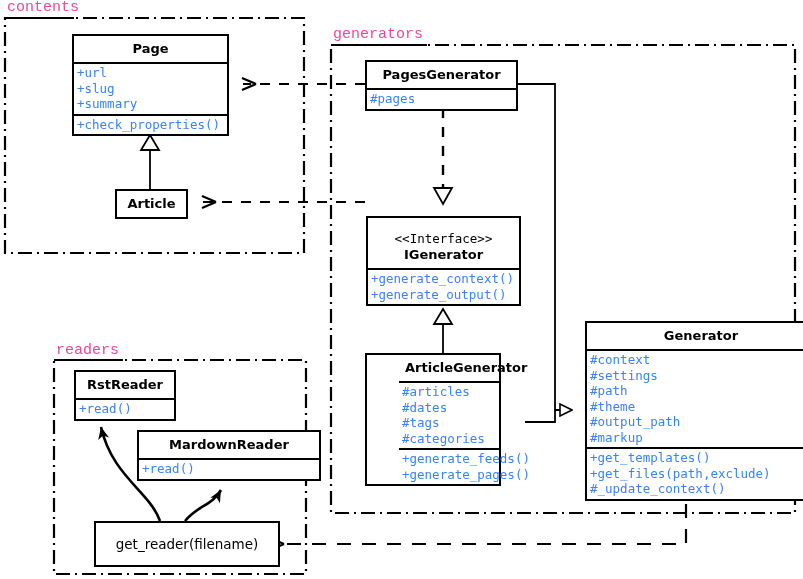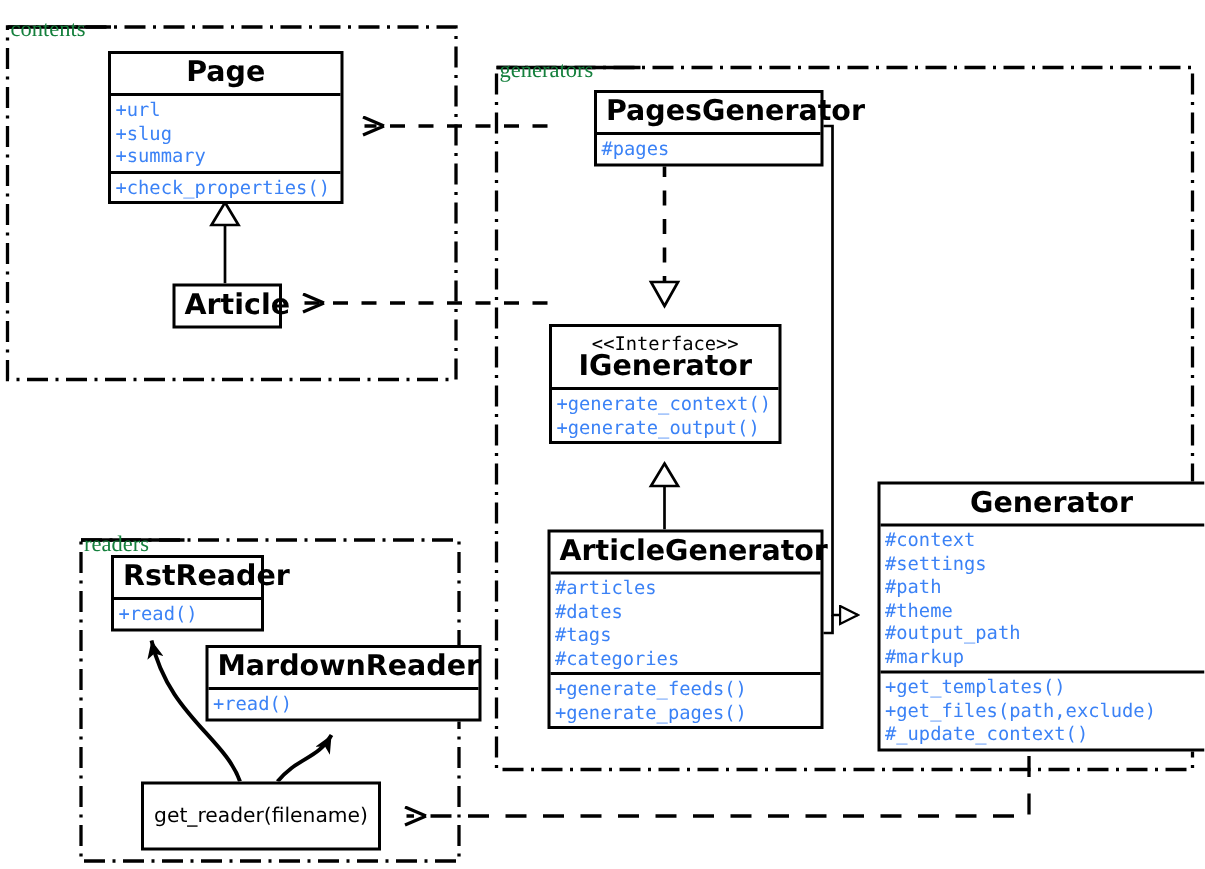--- a/index.html
+++ b/index.html
@@ -21,53 +21,52 @@
     position: absolute;
     left: 0;
     top: 0;
     width: 803px;
     height: 579px;
     pointer-events: none;
   }
   
   .pkg-label {
     position: absolute;
-    font-family: Liberation Serif, serif;
+    font-family: Liberation Mono, monospace;
     font-size: 15px;
-    color: #15803d;
+    color: #ec4899;
     white-space: nowrap;
     line-height: 16px;
-    margin-top: 12px;
   }
   
   .uml {
     position: absolute;
     box-sizing: border-box;
     border: 2px solid #000;
     background: #ffffff;
     z-index: 5;
   }
   .uml .name {
     font-family: "DejaVu Sans", sans-serif;
     font-weight: bold;
-    font-size: 19px;
+    font-size: 13px;
     text-align: center;
     color: #000;
     padding: 4px 6px 5px 6px;
     line-height: 17px;
     white-space: nowrap;
   }
   .uml .stereo {
     font-family: "DejaVu Sans Mono", monospace;
     font-weight: normal;
     font-size: 12.5px;
     text-align: center;
     color: #000;
     line-height: 15px;
-    padding-top: 3px;
+    padding-top: 13px;
   }
   .uml .sep {
     border-top: 2px solid #000;
   }
   .uml .compartment {
     font-family: "DejaVu Sans Mono", monospace;
     font-size: 12.5px;
     color: #3b82f6;
     padding: 1px 2px 2px 3px;
     line-height: 15.5px;
@@ -153,37 +152,37 @@
     </div>
     <div class="compartment sep">
       <div>+check_properties()</div>
     </div>
   </div>
 
   <div class="uml" style="left:115px; top:189px; width:73px;">
     <div class="name">Article</div>
   </div>
 
-  <div class="uml" style="left:365px; top:60px; width:153px;margin-left:31px;">
+  <div class="uml" style="left:365px; top:60px; width:153px;">
     <div class="name">PagesGenerator</div>
     <div class="compartment sep">
       <div>#pages</div>
     </div>
   </div>
 
   <div class="uml" style="left:366px; top:216px; width:155px;">
     <div class="stereo">&lt;&lt;Interface&gt;&gt;</div>
     <div class="name" style="padding-top:0px;">IGenerator</div>
     <div class="compartment sep">
       <div>+generate_context()</div>
       <div>+generate_output()</div>
     </div>
   </div>
 
-  <div class="uml" style="left:365px; top:353px; width:184px;">
+  <div class="uml" style="left:365px; top:353px; width:136px;padding-left:32px;">
     <div class="name">ArticleGenerator</div>
     <div class="compartment sep">
       <div>#articles</div>
       <div>#dates</div>
       <div>#tags</div>
       <div>#categories</div>
     </div>
     <div class="compartment sep">
       <div>+generate_feeds()</div>
       <div>+generate_pages()</div>
@@ -214,17 +213,17 @@
     </div>
   </div>
 
   <div class="uml" style="left:137px; top:430px; width:184px;">
     <div class="name">MardownReader</div>
     <div class="compartment sep">
       <div>+read()</div>
     </div>
   </div>
 
-  <div class="plainbox" style="left:94px; top:521px; width:160px; height:46px;">
+  <div class="plainbox" style="left:94px; top:521px; width:186px; height:46px;">
     <span>get_reader(filename)</span>
   </div>
 
 </div>
 
 </body></html>

